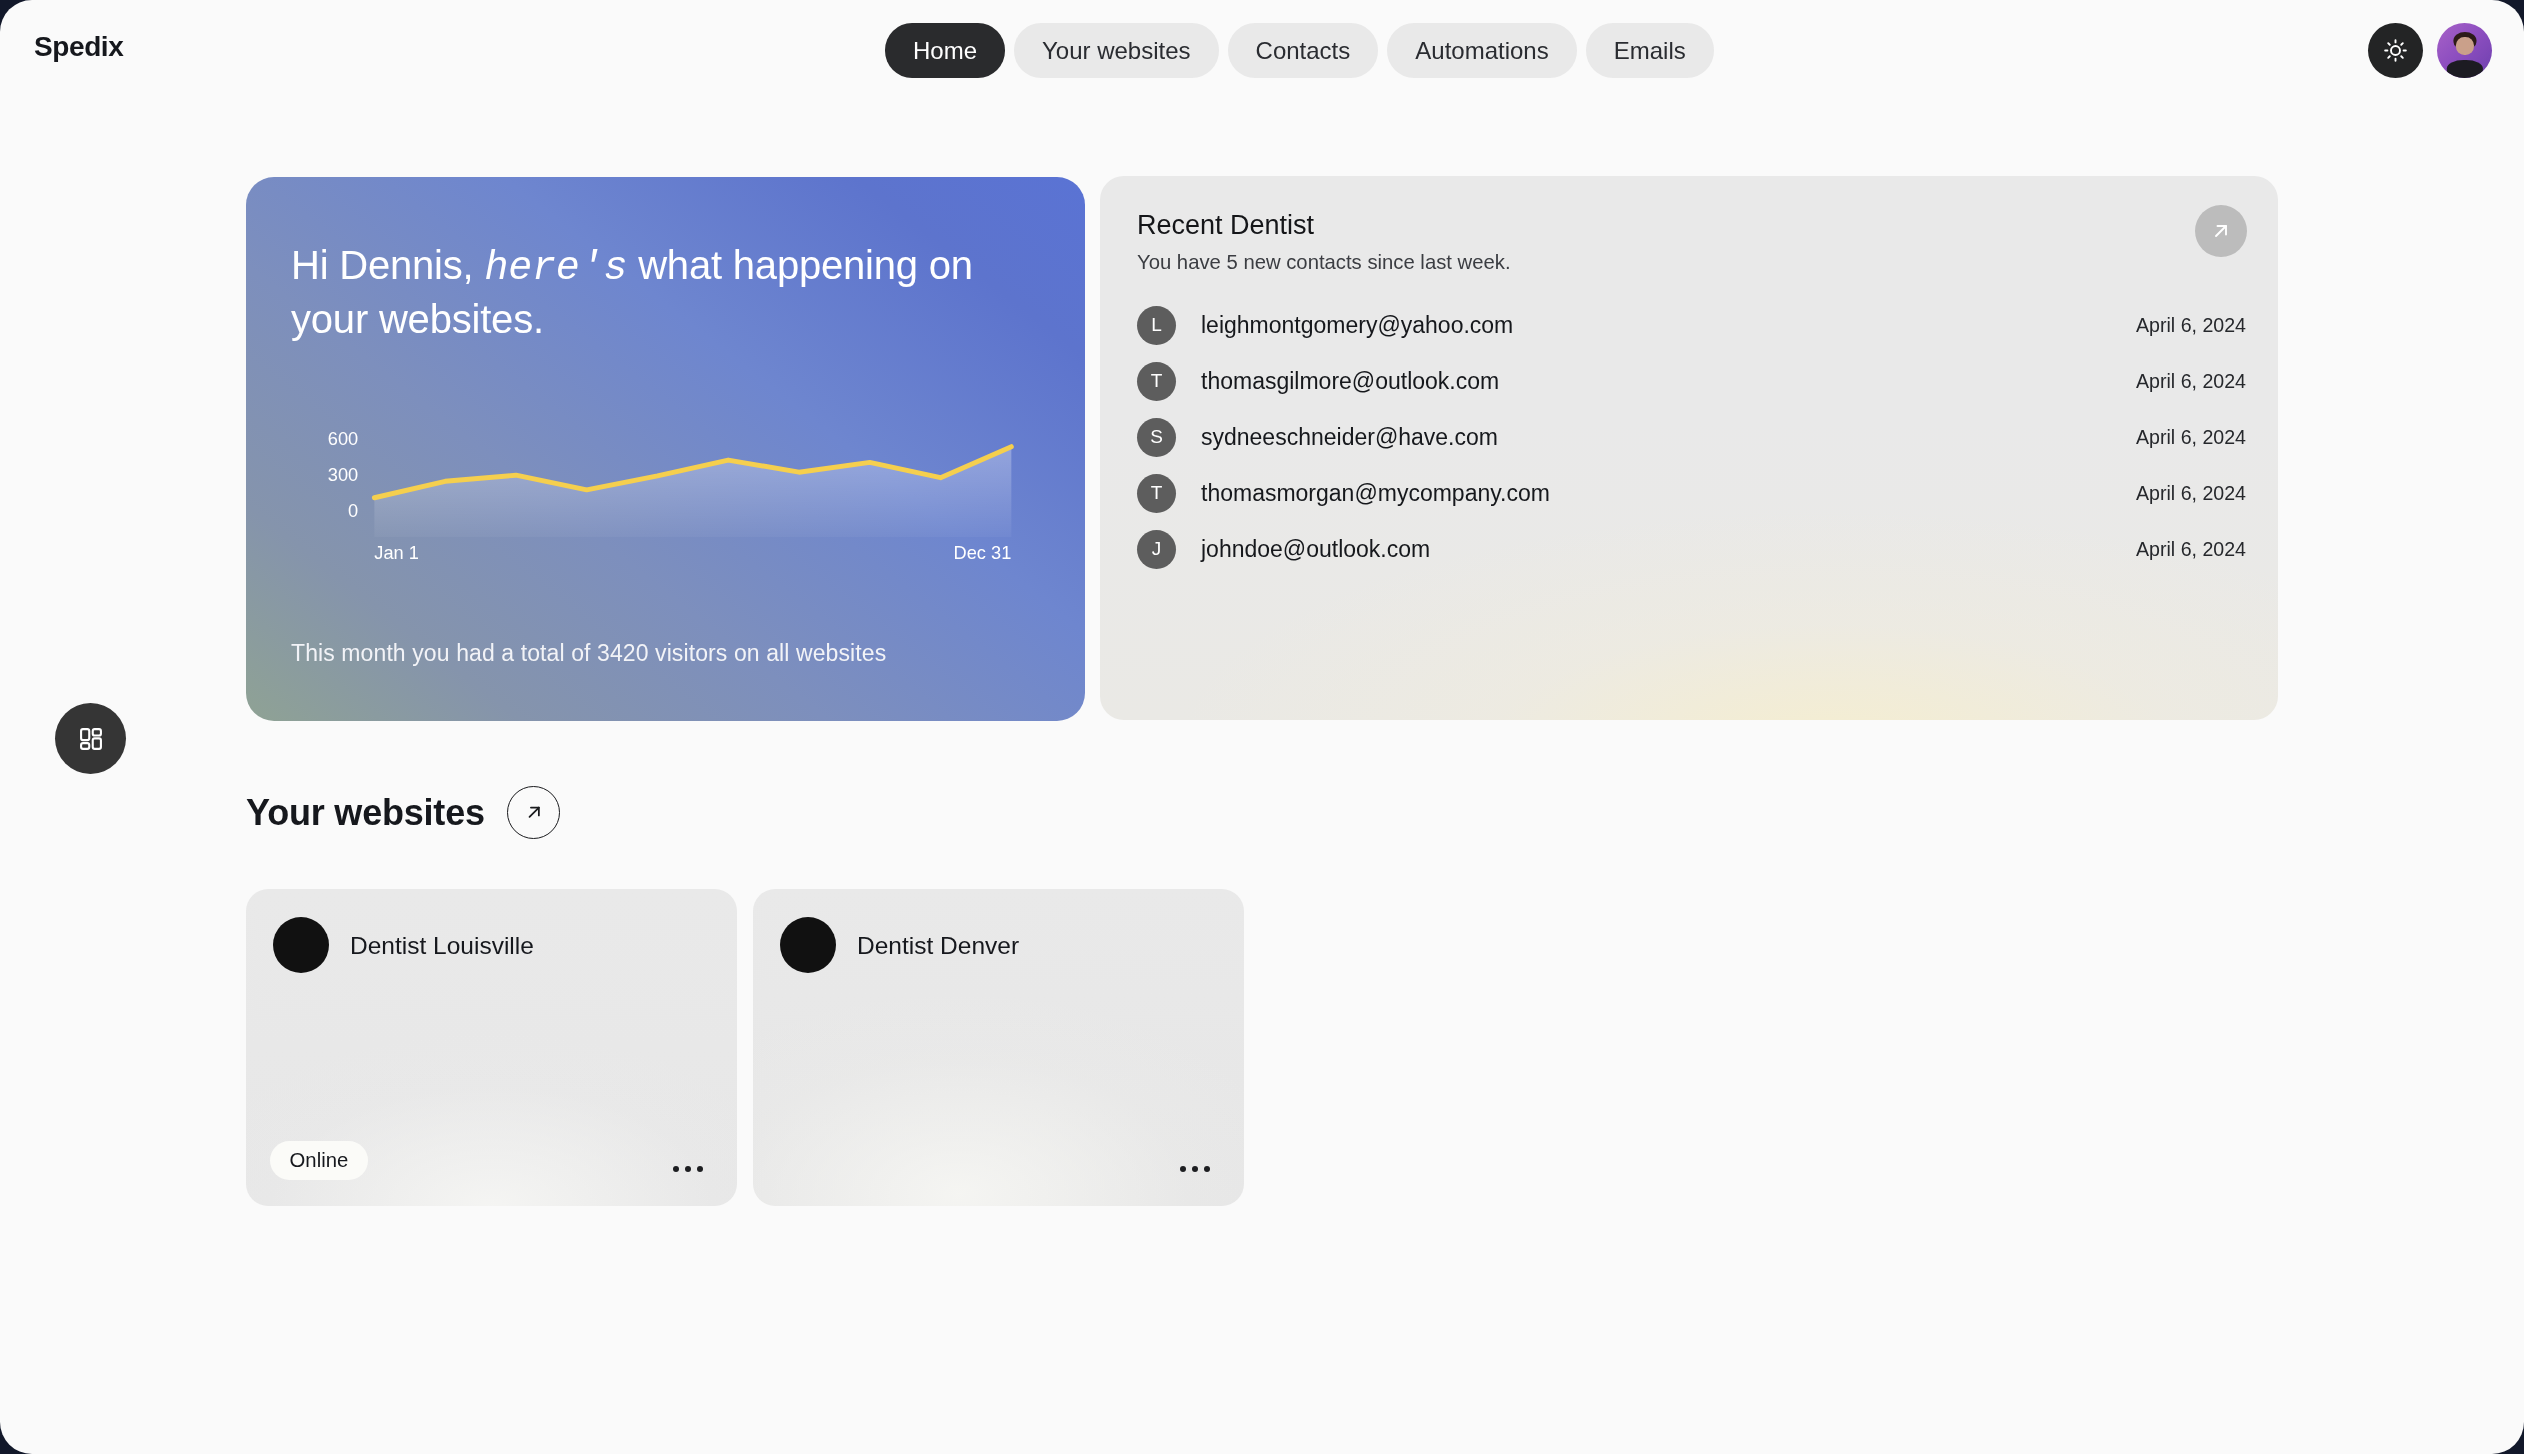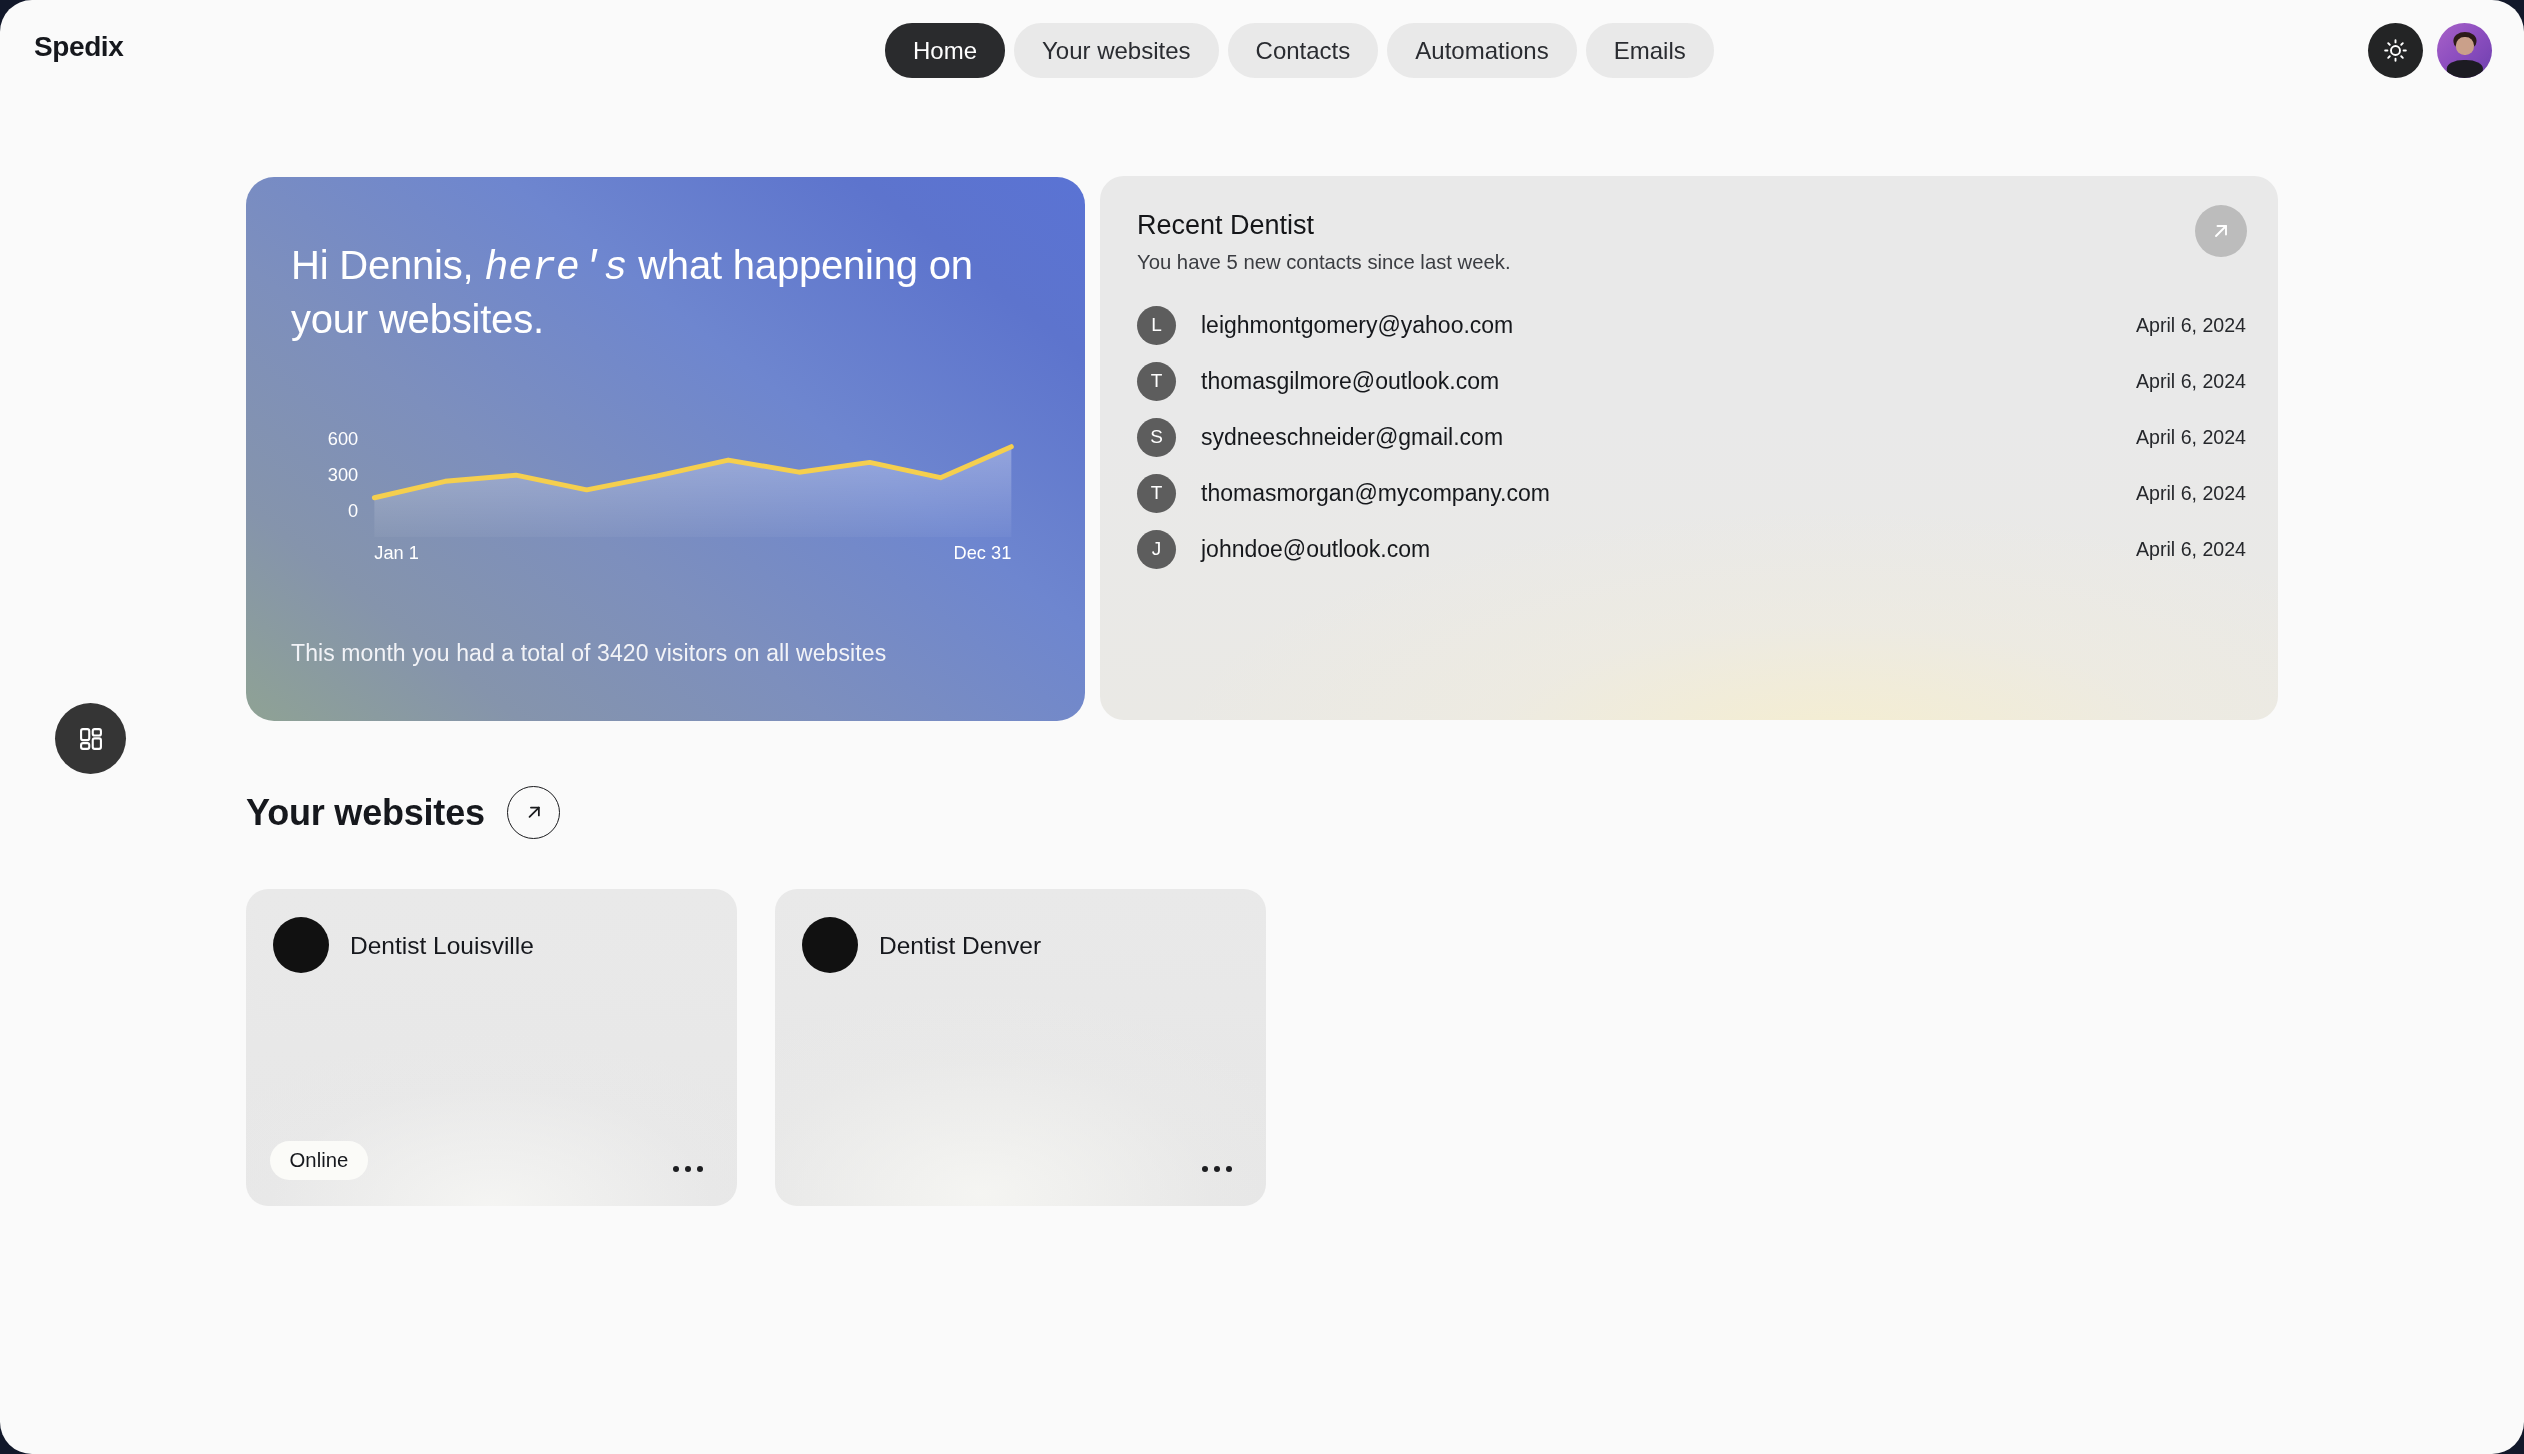--- a/index.html
+++ b/index.html
@@ -240,21 +240,21 @@
     border: 1.4px solid #1a1b1e;
     background: transparent;
     display: flex; align-items: center; justify-content: center;
     cursor: pointer;
   }
 
   #sites-grid {
     position: absolute;
     left: 246px; top: 889px;
     display: flex;
-    gap: 38px;
+    gap: 16px;
   }
   .site-card {
     width: 491px; height: 317px;
     border-radius: 22.4px;
     position: relative;
     cursor: pointer;
     overflow: hidden;
   }
   .site-card.c1 {
     background:
@@ -377,21 +377,21 @@
         <span class="contact-email">leighmontgomery@yahoo.com</span>
         <span class="contact-date">April 6, 2024</span>
       </div>
       <div class="contact-row">
         <span class="contact-av">T</span>
         <span class="contact-email">thomasgilmore@outlook.com</span>
         <span class="contact-date">April 6, 2024</span>
       </div>
       <div class="contact-row">
         <span class="contact-av">S</span>
-        <span class="contact-email">sydneeschneider@gmail.com</span>
+        <span class="contact-email">sydneeschneider@have.com</span>
         <span class="contact-date">April 6, 2024</span>
       </div>
       <div class="contact-row">
         <span class="contact-av">T</span>
         <span class="contact-email">thomasmorgan@mycompany.com</span>
         <span class="contact-date">April 6, 2024</span>
       </div>
       <div class="contact-row">
         <span class="contact-av">J</span>
         <span class="contact-email">johndoe@outlook.com</span>

